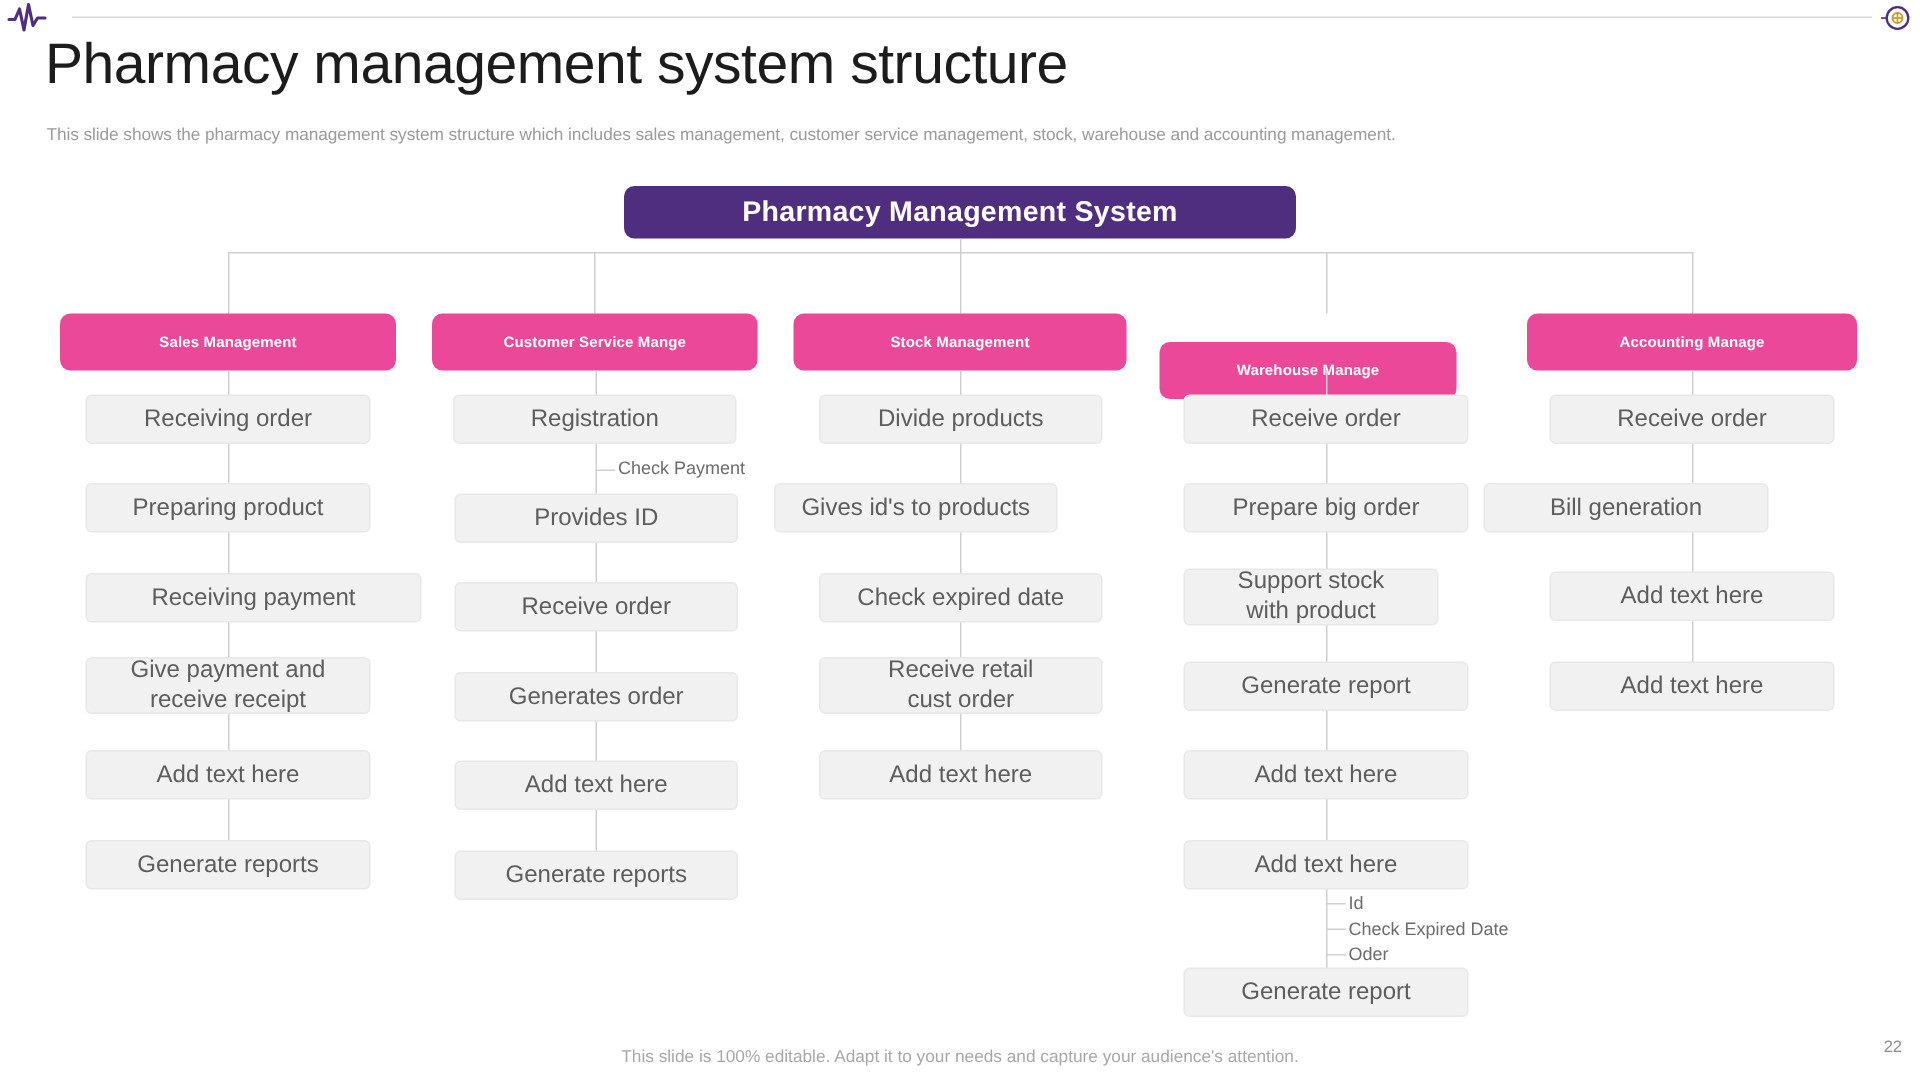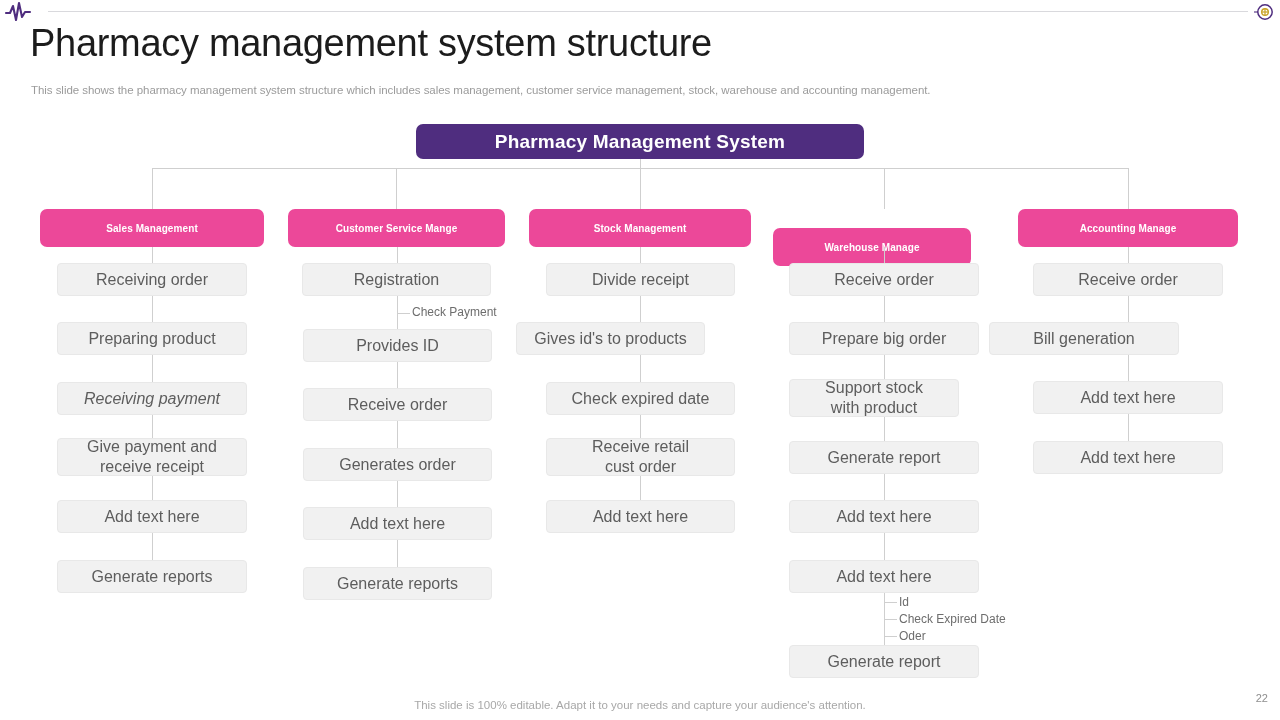--- a/index.html
+++ b/index.html
@@ -190,42 +190,42 @@
   <div class="col-head" style="left:40px;   top:209px; width:224px;">Sales Management</div>
   <div class="col-head" style="left:288px;  top:209px; width:217px;">Customer Service Mange</div>
   <div class="col-head" style="left:529px;  top:209px; width:222px;">Stock Management</div>
   <div class="col-head" style="left:773px;  top:209px; width:198px;margin-top:19px;">Warehouse Manage</div>
   <div class="col-head" style="left:1018px; top:209px; width:220px;">Accounting Manage</div>
 
   <div class="vline" style="left:152px; top:247px; height:330px;"></div>
 
   <div class="node" style="left:57px; top:263px; width:190px; height:33px;">Receiving  order</div>
   <div class="node" style="left:57px; top:322px; width:190px; height:33px;">Preparing  product</div>
-  <div class="node" style="left:57px; top:382px; width:190px; height:33px;font-style:italic;">Receiving  payment</div>
+  <div class="node" style="left:57px; top:382px; width:224px; height:33px;">Receiving  payment</div>
   <div class="node two-line" style="left:57px; top:438px; width:190px; height:38px; white-space:pre-line;">Give  payment and
 receive  receipt</div>
   <div class="node" style="left:57px; top:500px; width:190px; height:33px;">Add text here</div>
   <div class="node" style="left:57px; top:560px; width:190px; height:33px;">Generate  reports</div>
 
   <div class="vline" style="left:397px; top:247px; height:338px;"></div>
 
   <div class="node" style="left:302px; top:263px; width:189px; height:33px;">Registration</div>
 
   <div class="hline" style="left:397px; top:313px; width:13px;"></div>
   <div class="leaf-label" style="left:412px; top:305px;">Check Payment</div>
 
   <div class="node" style="left:303px; top:329px; width:189px; height:33px;">Provides  ID</div>
   <div class="node" style="left:303px; top:388px; width:189px; height:33px;">Receive  order</div>
   <div class="node" style="left:303px; top:448px; width:189px; height:33px;">Generates  order</div>
   <div class="node" style="left:303px; top:507px; width:189px; height:33px;">Add text here</div>
   <div class="node" style="left:303px; top:567px; width:189px; height:33px;">Generate  reports</div>
 
   <div class="vline" style="left:640px; top:247px; height:270px;"></div>
 
-  <div class="node" style="left:546px; top:263px; width:189px; height:33px;">Divide  receipt</div>
+  <div class="node" style="left:546px; top:263px; width:189px; height:33px;">Divide  products</div>
   <div class="node" style="left:516px; top:322px; width:189px; height:33px;">Gives  id's to products</div>
   <div class="node" style="left:546px; top:382px; width:189px; height:33px;">Check expired  date</div>
   <div class="node two-line" style="left:546px; top:438px; width:189px; height:38px; white-space:pre-line;">Receive  retail
 cust order</div>
   <div class="node" style="left:546px; top:500px; width:189px; height:33px;">Add text here</div>
 
   <div class="vline" style="left:884px; top:247px; height:415px;"></div>
 
   <div class="node" style="left:789px; top:263px; width:190px; height:33px;">Receive  order</div>
   <div class="node" style="left:789px; top:322px; width:190px; height:33px;">Prepare  big order</div>

